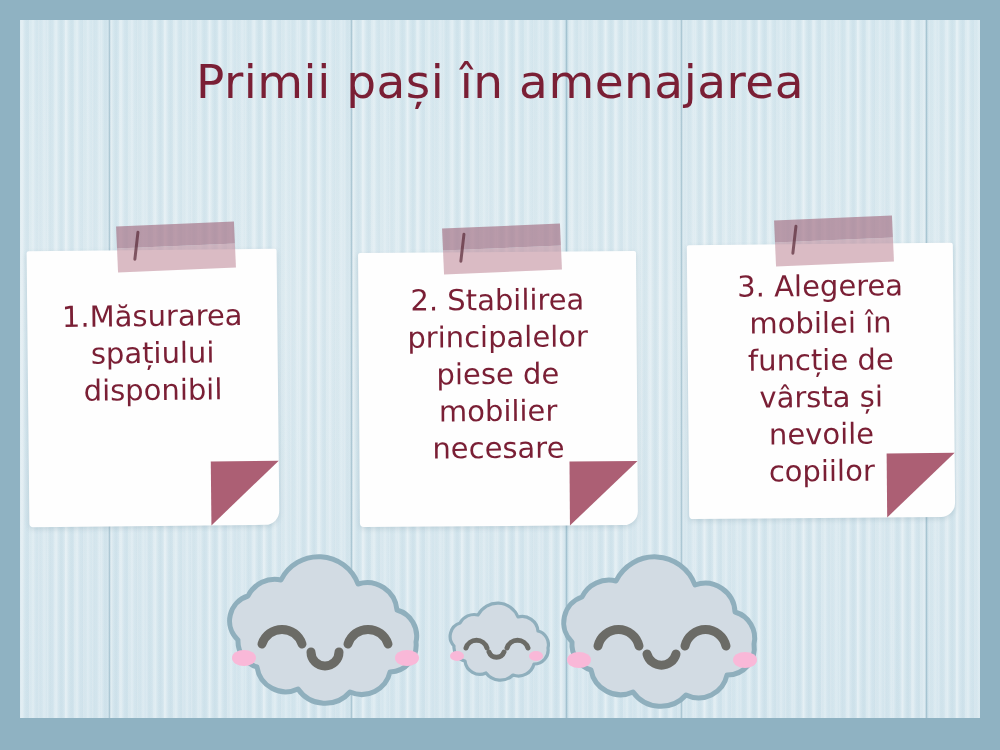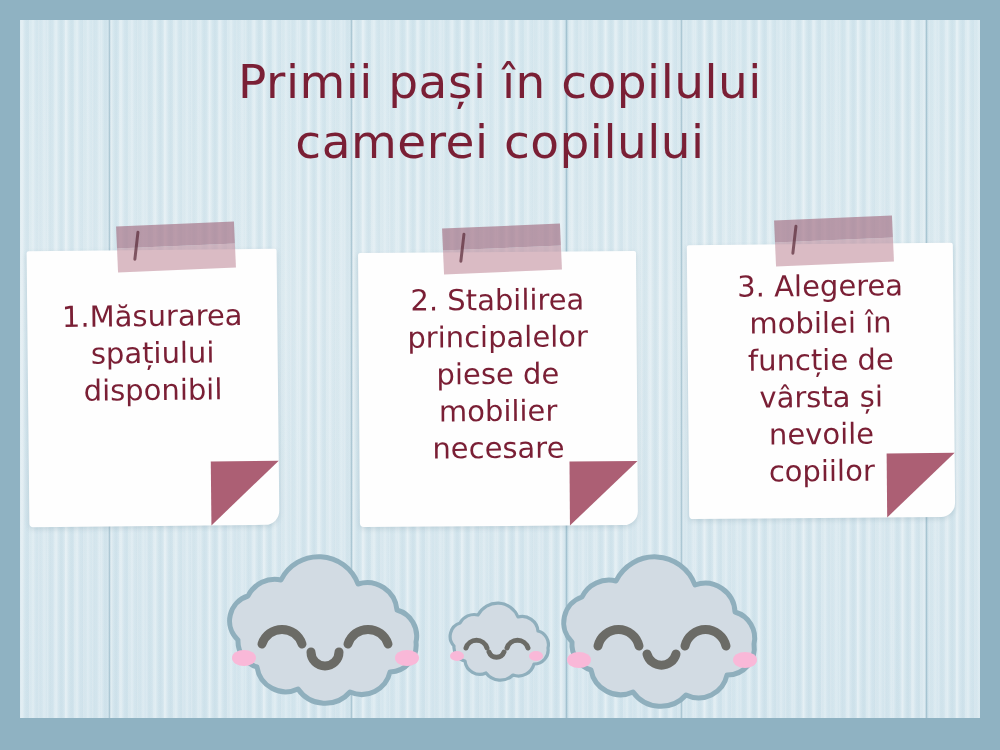--- a/index.html
+++ b/index.html
@@ -159,22 +159,21 @@
   <div class="board">
     <div class="grainwash"></div>
     <div class="plank" style="left:88px;"></div>
     <div class="plank" style="left:330px;"></div>
     <div class="plank" style="left:545px;"></div>
     <div class="plank" style="left:660px;"></div>
     <div class="plank" style="left:905px;"></div>
   </div>
 
   <div class="title">
-    <span class="tline">Primii pași în copilului</span>
-    <span class="tline">camerei copilului</span>
+    <span class="tline">Primii pași în amenajarea</span>
   </div>
 
   <div class="note" style="left:28px; top:250px; width:250px; height:276px; transform:rotate(-0.6deg);">
     <div class="paper"></div>
     <div class="fold"></div>
     <div class="note-text" style="top:48px;">
       <span class="nline">1.Măsurarea</span>
       <span class="nline">spațiului</span>
       <span class="nline">disponibil</span>
     </div>

